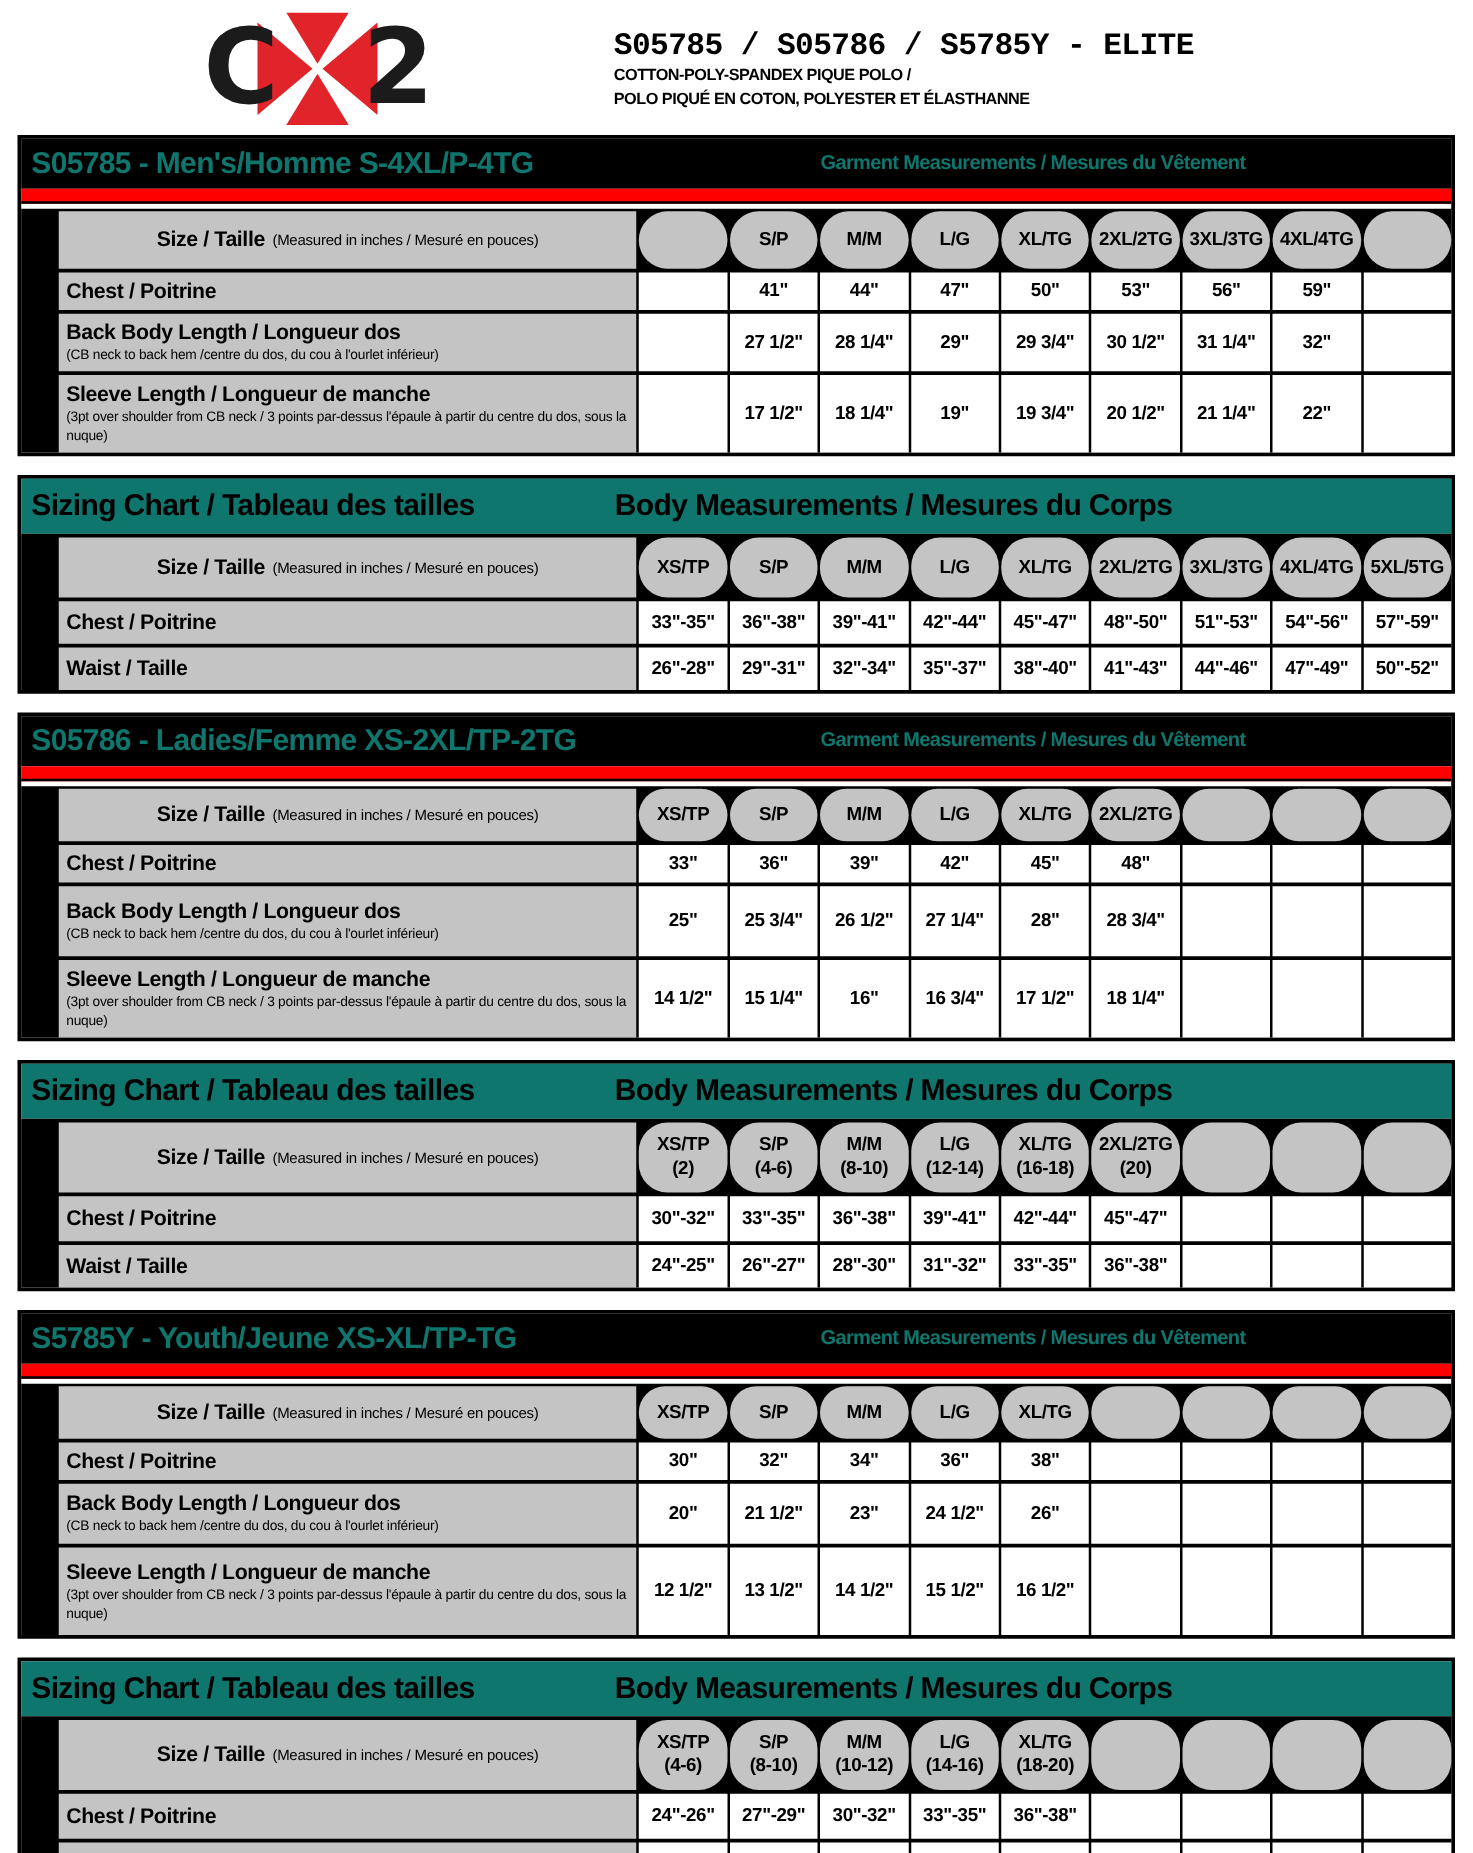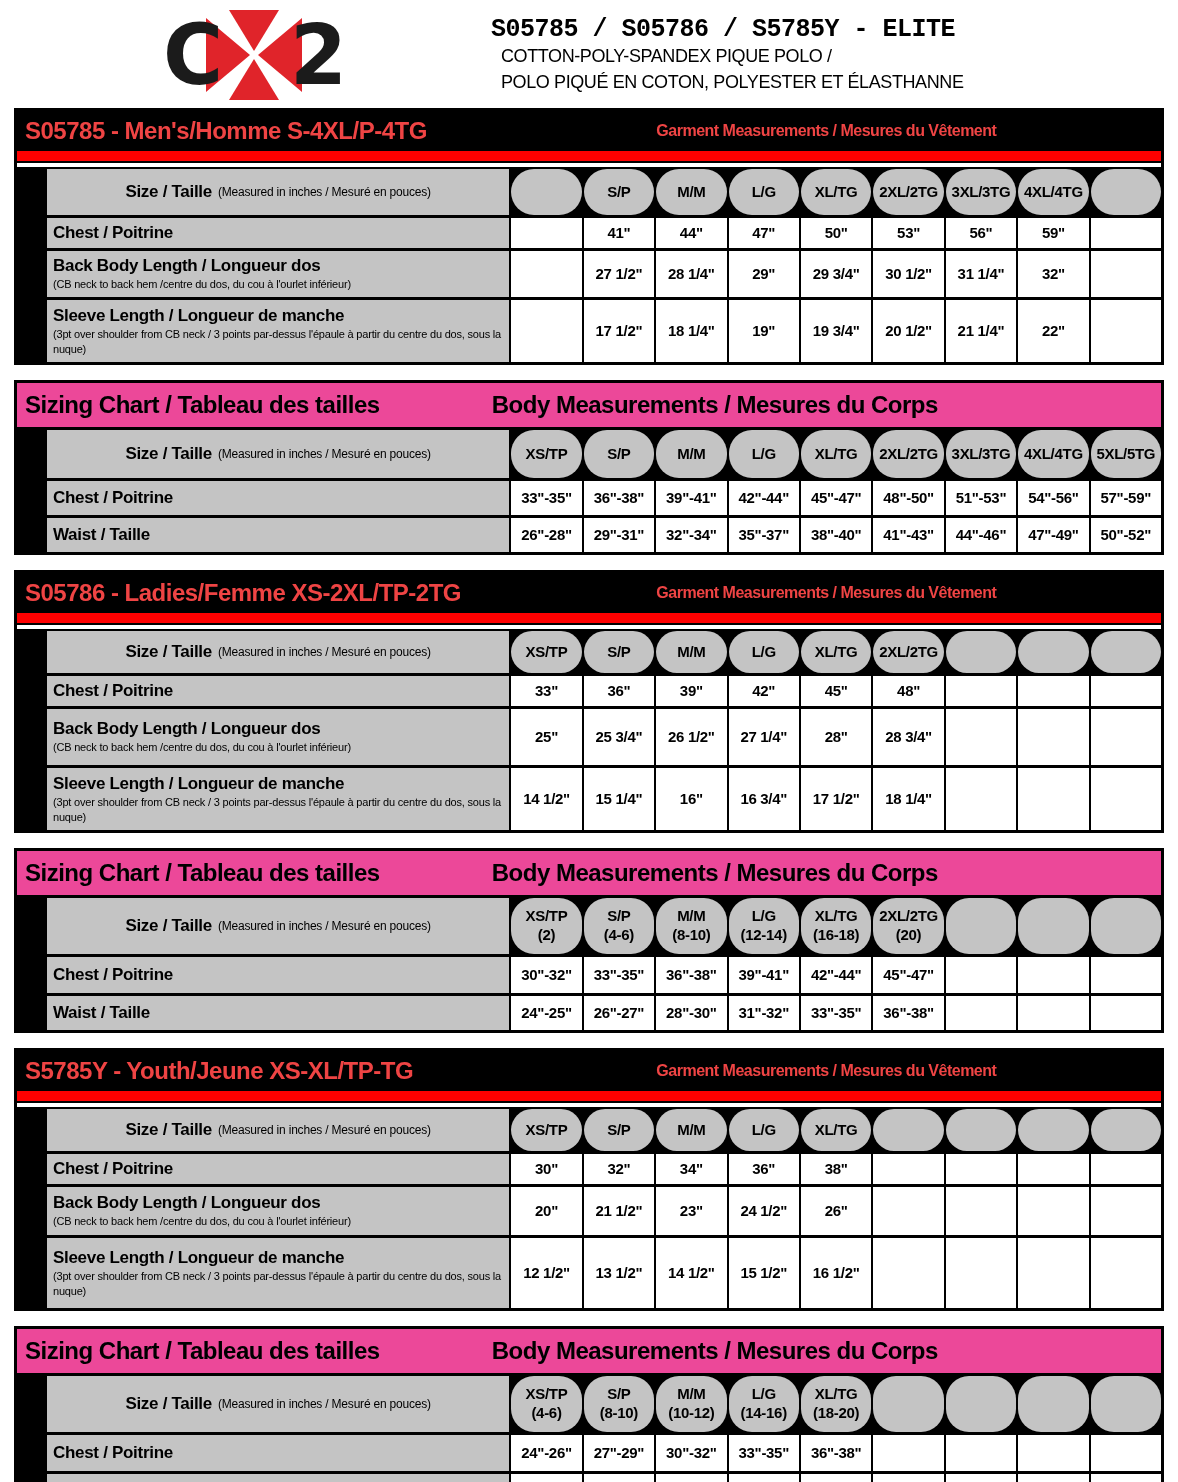--- a/index.html
+++ b/index.html
@@ -21,33 +21,33 @@
   .top{display:flex;align-items:center;height:98px;margin-bottom:4px;}
   .logo{margin-left:96px;width:285px;height:92px;display:flex;align-items:center;justify-content:center;}
   .logo-letter{
     font-family:"DejaVu Sans", sans-serif;
     font-weight:bold;font-size:82px;line-height:1;
     color:#1b1b1b;letter-spacing:-5px;transform:scaleY(1.02);
   }
   .logo-x{width:104px;height:90px;margin:0 -16px;position:relative;z-index:-1;}
   .titles{margin-left:96px;}
   .title{font-size:25px;font-weight:bold;letter-spacing:-0.5px;font-family:Liberation Mono, monospace;}
-  .subtitle{font-size:18px;font-weight:normal;letter-spacing:-0.4px;line-height:1.4;margin-left:10px;}
+  .subtitle{font-size:13px;font-weight:bold;letter-spacing:-0.4px;line-height:1.4;}
 
   
   .tbl{border:3px solid var(--black);margin-bottom:15px;background:#fff;}
   .black-bar{
-    background:var(--black);color:#ef4444;height:40px;
+    background:var(--black);color:#0f766e;height:40px;
     display:grid;grid-template-columns:41.5% 1fr;align-items:center;
   }
   .bb-left{padding-left:8px;font-size:24px;font-weight:bold;letter-spacing:-0.5px;}
   .bb-right{text-align:center;font-size:16px;font-weight:bold;letter-spacing:-0.5px;}
   .red-bar{height:12px;background:var(--red);border-bottom:2px solid var(--black);}
   .white-bar{
-    background:#ec4899;height:44px;
+    background:#0f766e;height:44px;
     display:grid;grid-template-columns:41.5% 1fr;align-items:center;
   }
   .wb-left{padding-left:8px;font-size:24px;font-weight:bold;letter-spacing:-0.5px;}
   .wb-right{font-size:24px;font-weight:bold;letter-spacing:-0.5px;}
 
   .grid{background:var(--black);display:flex;flex-direction:column;gap:3px;padding-top:2px;}
   .gtable .grid{margin-top:4px;}
   .stable .grid{padding-top:3px;}
   .row{display:grid;grid-template-columns:41.5% repeat(9,1fr);gap:2px;margin-left:30px;}
   .cell{background:#fff;}

